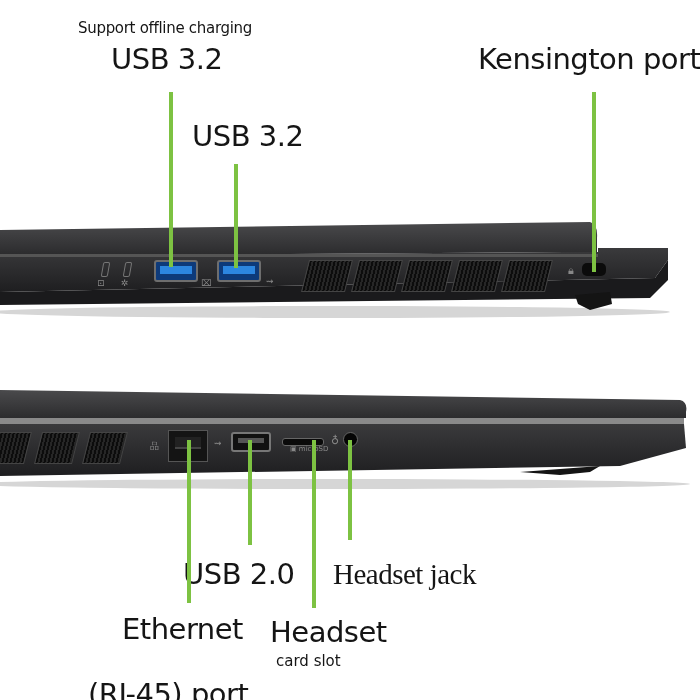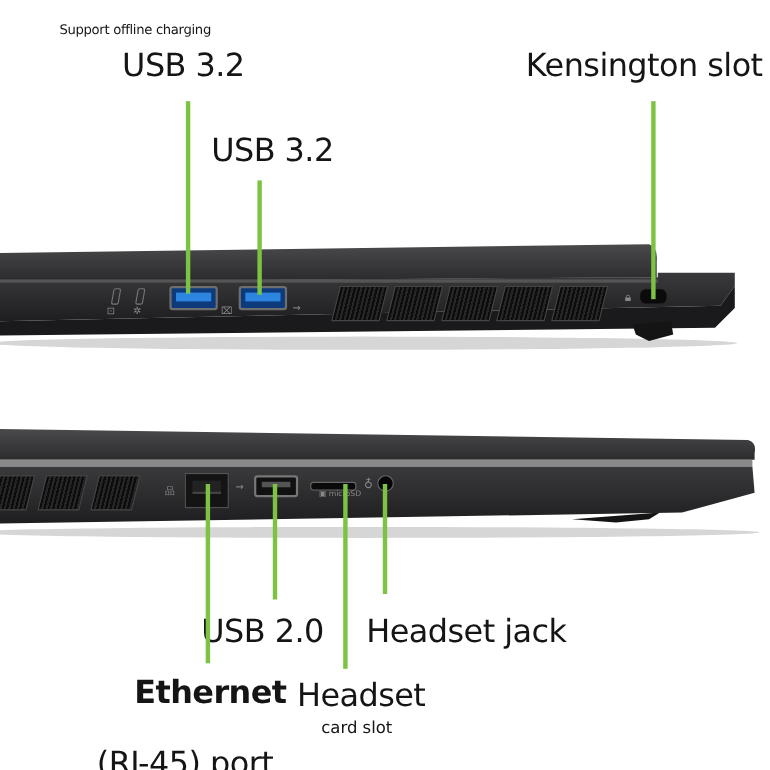--- a/index.html
+++ b/index.html
@@ -1,19 +1,19 @@
 <!DOCTYPE html>
 <html><head>
 <meta charset="utf-8">
 <style>
   html, body { margin:0; padding:0; background:#ffffff; }
   body { width:700px; height:700px; position:relative; overflow:hidden; font-family:"DejaVu Sans", sans-serif; color:#111; }
   .label { position:absolute; white-space:nowrap; color:#151515; line-height:1; }
   .lg { font-size:29px; letter-spacing:-0.5px; }
-  .sm { font-size:12px; letter-spacing:-0.3px; }
+  .sm { font-size:15px; letter-spacing:-0.3px;margin-left:24px; }
   .xs { font-size:15px; }
   .line { position:absolute; width:4px; background:#7dc242; z-index:5; }
   .laptop { position:absolute; }
   .port-usb3 { position:absolute; width:44px; height:22px; border:2px solid #6e6e6e; border-radius:3px; background:#0d3a7a; box-sizing:border-box; }
   .port-usb3 .tongue { position:absolute; left:4px; right:4px; top:4px; height:8px; background:#2c86e0; }
   .vent { position:absolute; height:30px; background:repeating-linear-gradient(90deg,#0c0c0c 0 2px,#262626 2px 4px); transform:skewX(-14deg); border:1px solid #444; }
   .led { position:absolute; width:5px; height:13px; border:1px solid #777; border-radius:2px; transform:skewX(-10deg); }
   .glyph { position:absolute; font-size:9px; color:#888; }
 </style>
 </head>
@@ -98,20 +98,20 @@
 <div class="line" style="left:234px;top:164px;height:104px;"></div>
 <div class="line" style="left:592px;top:92px;height:180px;"></div>
 <div class="line" style="left:187px;top:440px;height:163px;"></div>
 <div class="line" style="left:248px;top:440px;height:105px;"></div>
 <div class="line" style="left:312px;top:440px;height:168px;"></div>
 <div class="line" style="left:348px;top:440px;height:100px;"></div>
 
 <div class="label sm" style="left:54px;top:21px;">Support offline charging</div>
 <div class="label lg" style="left:111px;top:45px;">USB 3.2</div>
 <div class="label lg" style="left:192px;top:122px;">USB 3.2</div>
-<div class="label lg" style="left:478px;top:45px;">Kensington slot</div>
+<div class="label lg" style="left:478px;top:45px;">Kensington port</div>
 
 <div class="label lg" style="left:183px;top:560px;">USB 2.0</div>
-<div class="label lg" style="left:333px;top:560px;">Headset jack</div>
-<div class="label lg" style="left:122px;top:615px;font-weight:bold;">Ethernet</div>
+<div class="label lg" style="left:333px;top:560px;font-family:Liberation Serif, serif;">Headset jack</div>
+<div class="label lg" style="left:122px;top:615px;">Ethernet</div>
 <div class="label lg" style="left:88px;top:644px;margin-top:36px;">(RJ-45) port</div>
 <div class="label lg" style="left:270px;top:618px;">Headset</div>
-<div class="label xs" style="left:292px;top:654px;">card slot</div>
+<div class="label xs" style="left:276px;top:654px;">card slot</div>
 
 </body></html>

